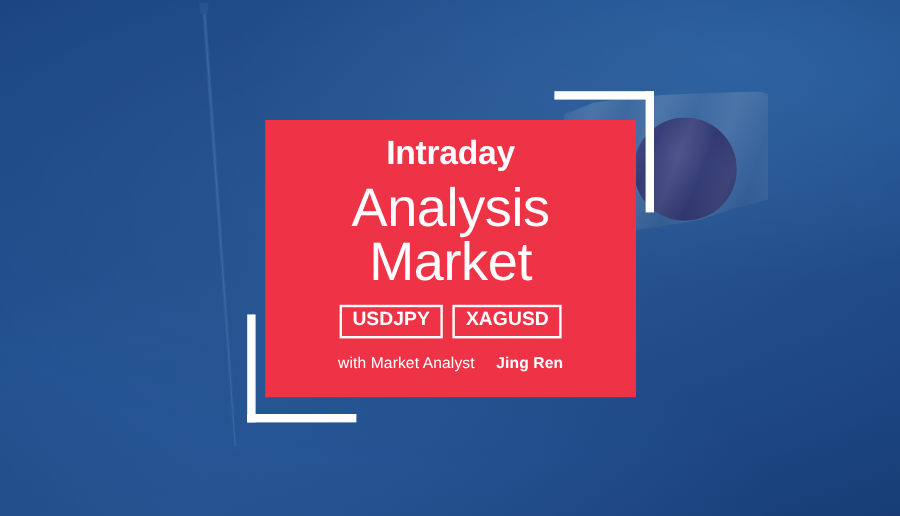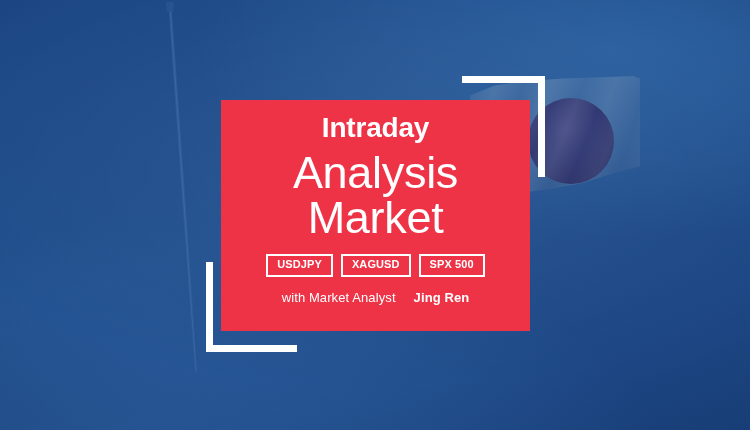--- a/index.html
+++ b/index.html
@@ -130,21 +130,21 @@
   .title span { display: block; }
 
   .tags {
     display: flex;
     gap: 8px;
     margin-top: 14px;
   }
   .tag {
     border: 2px solid #ffffff;
     padding: 3px 9px 4px 9px;
-    font-size: 11px;
+    font-size: 16px;
     font-weight: 700;
     line-height: 1.05;
     letter-spacing: 0.1px;
     white-space: nowrap;
   }
 
   .byline {
     margin-top: 13px;
     font-size: 13px;
     font-weight: 400;
@@ -186,21 +186,20 @@
     <div class="kicker">Intraday</div>
 
     <div class="title">
       <span>Analysis</span>
       <span>Market</span>
     </div>
 
     <div class="tags">
       <div class="tag">USDJPY</div>
       <div class="tag">XAGUSD</div>
-      <div class="tag">SPX 500</div>
     </div>
 
     <div class="byline">
       <span>with Market Analyst</span><span class="analyst">Jing Ren</span>
     </div>
 
   </div>
 
 </div>
 

